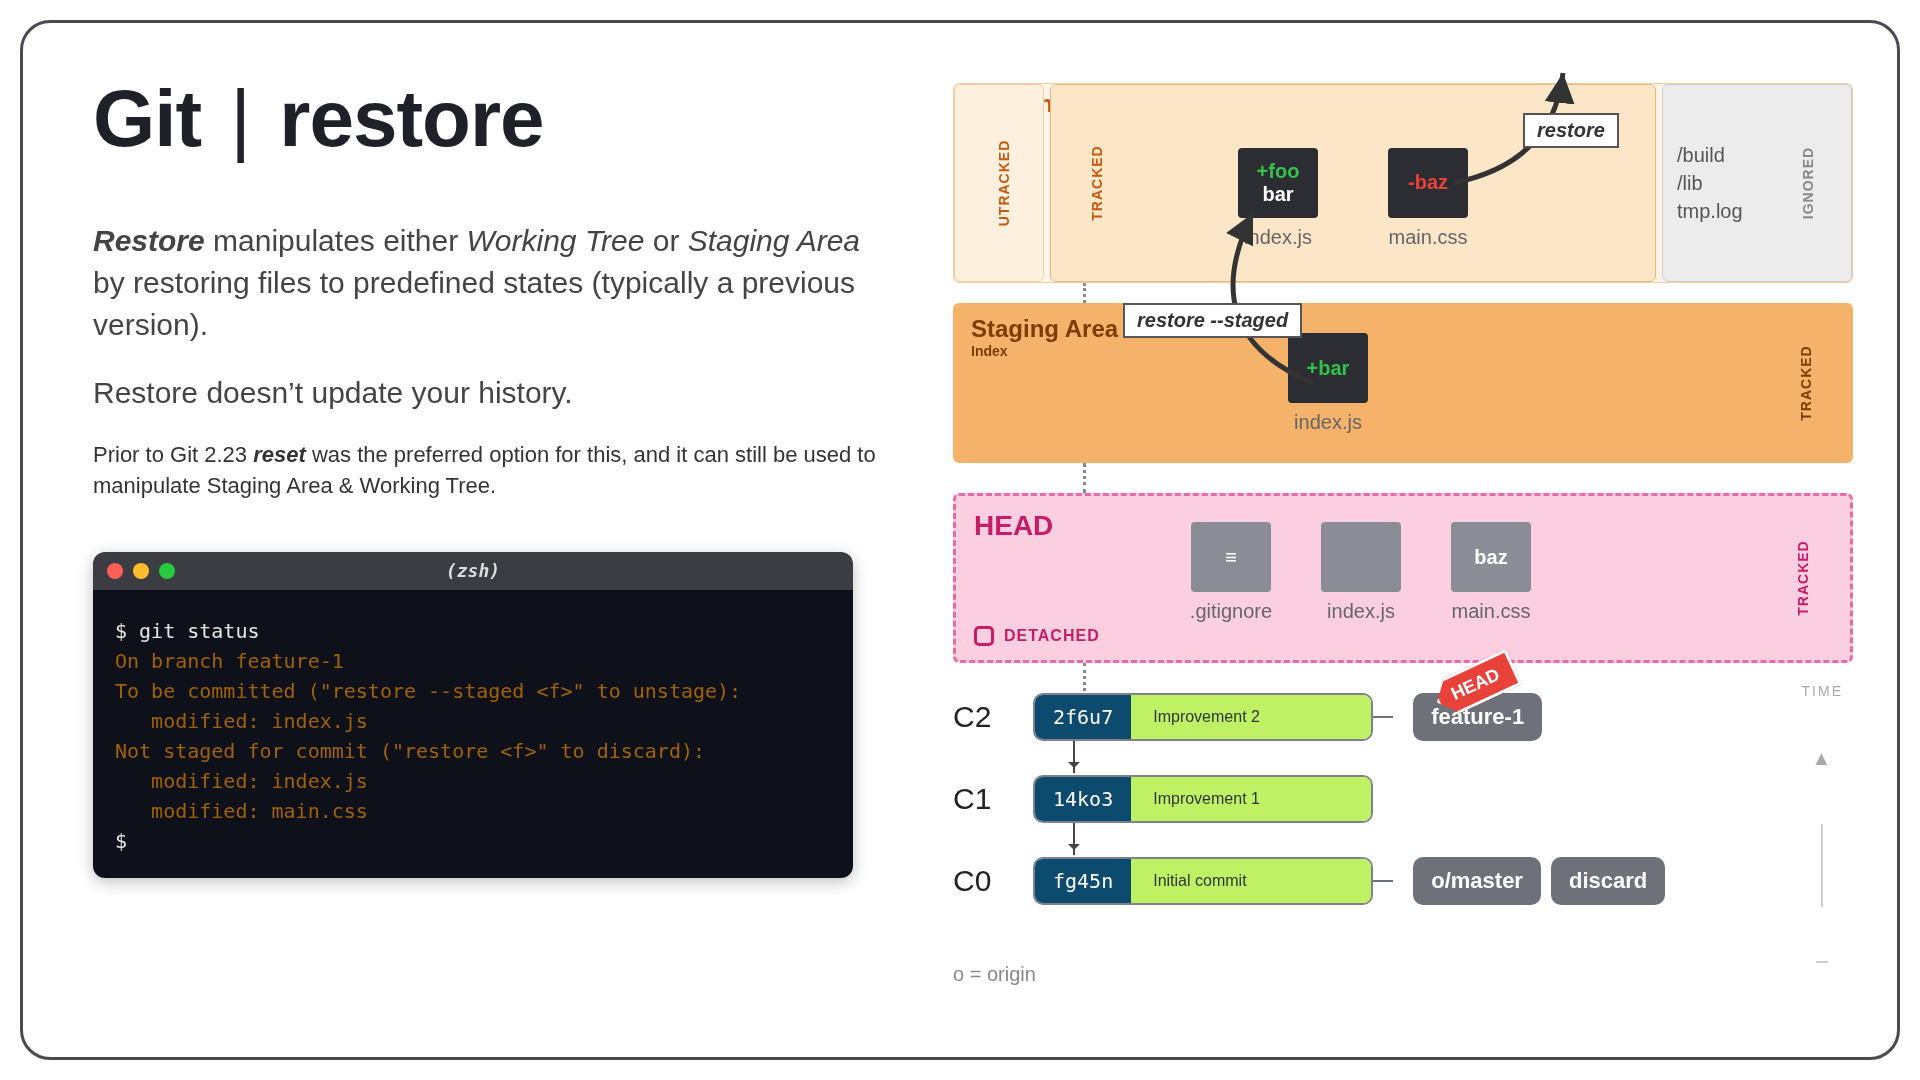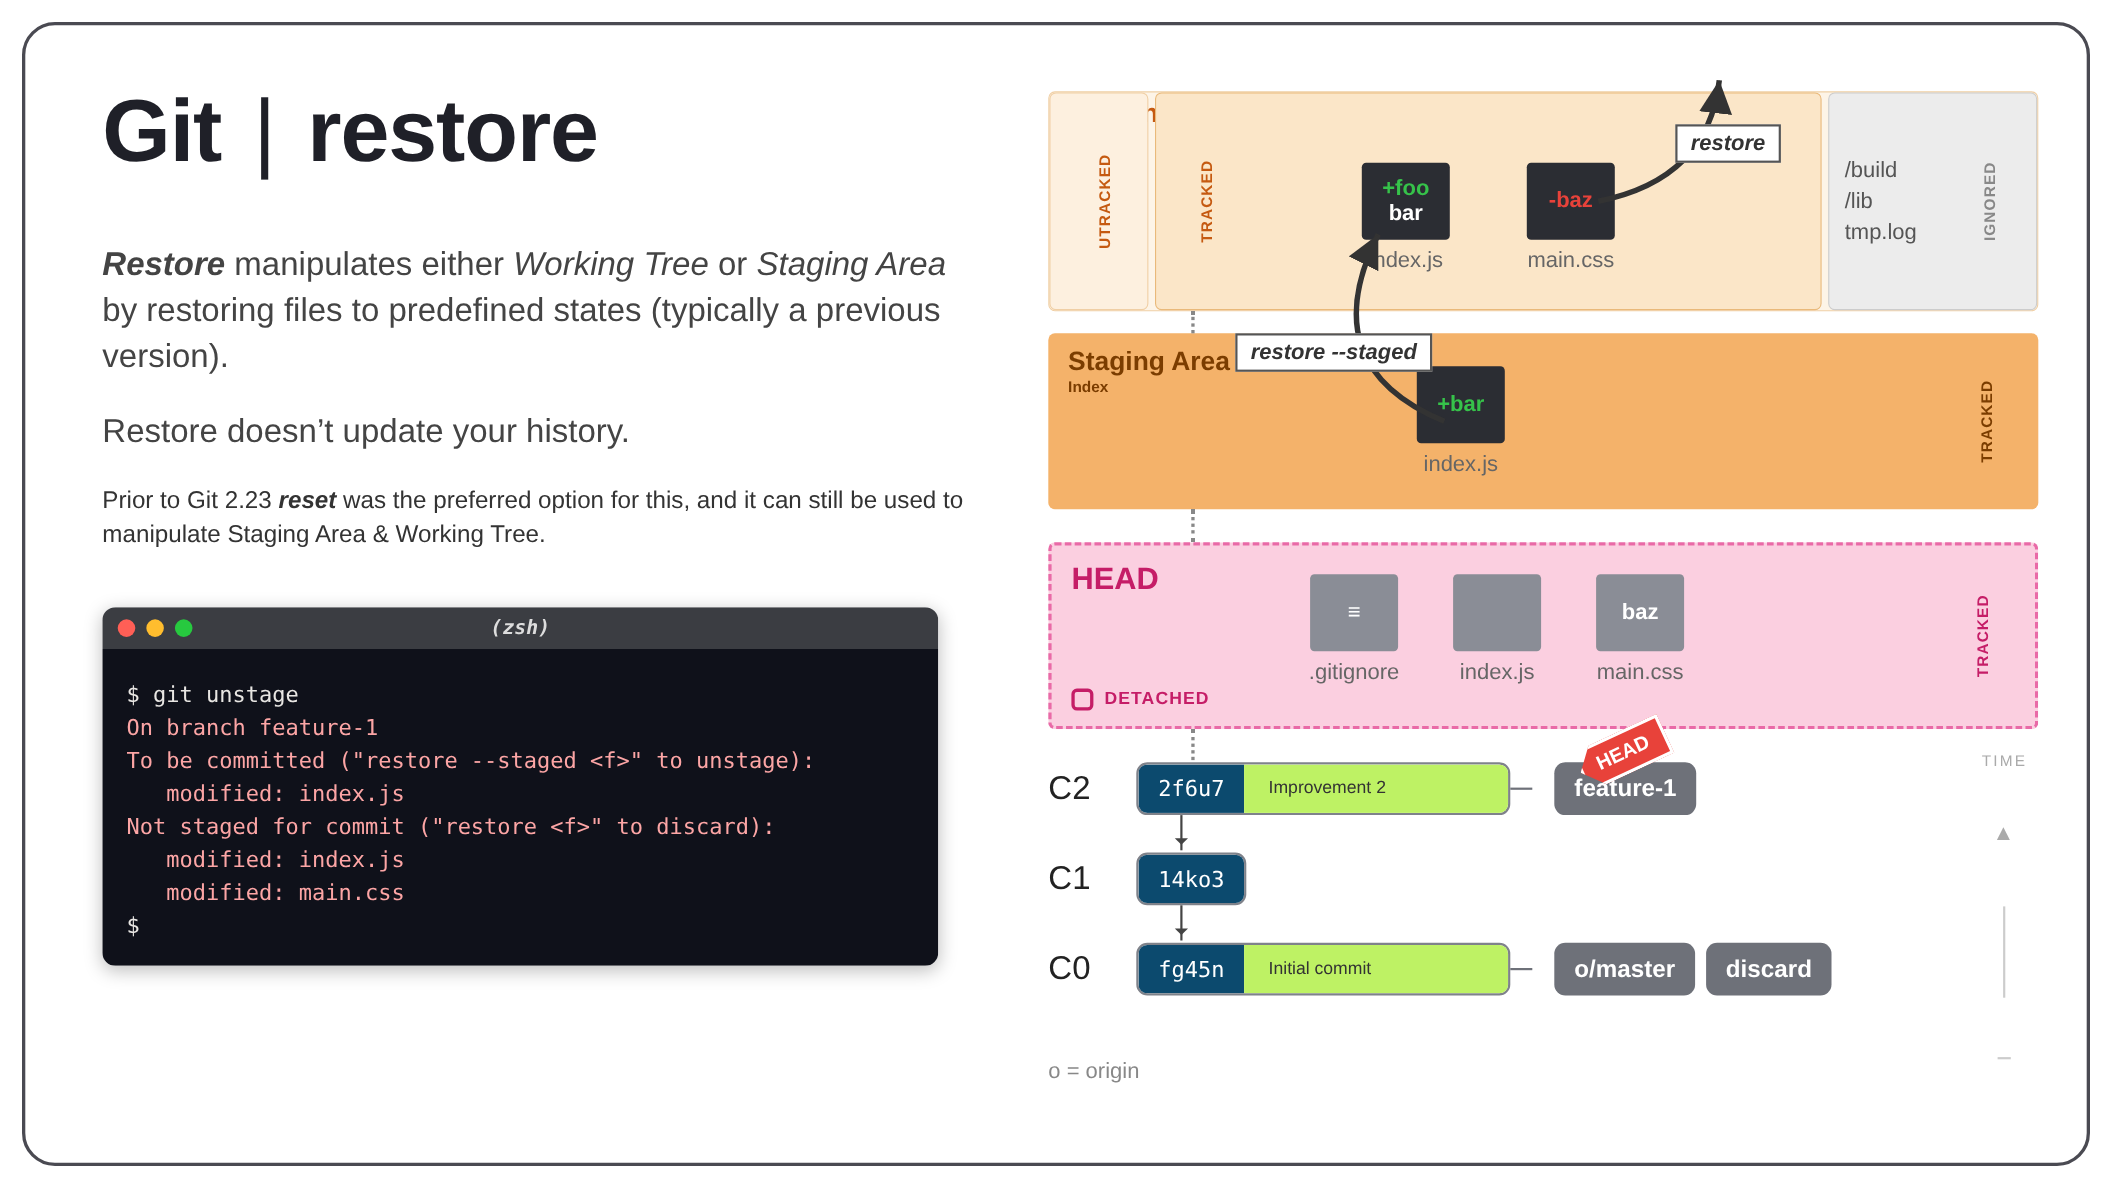--- a/index.html
+++ b/index.html
@@ -44,21 +44,21 @@
   .dot { width: 16px; height: 16px; border-radius: 50%; }
   .dot.r { background: #ff5f56; } .dot.y { background: #ffbd2e; } .dot.g { background: #27c93f; }
   .term-title { position: absolute; left: 0; right: 0; text-align: center; color: #ddd; font-weight: 700; font-family: ui-monospace, Menlo, monospace; font-size: 18px; font-style: italic; }
   .term-body {
     background: #0f111a; color: #e8e6e3;
     font-family: ui-monospace, "SF Mono", Menlo, monospace;
     font-size: 20px; line-height: 1.5;
     padding: 26px 22px 22px;
     white-space: pre;
   }
-  .term-body .orange { color: #fca5a5; }
+  .term-body .orange { color: #a16207; }
   .working-tree {
     position: absolute; top: 0; left: 0; right: 10px;
     border: 1px solid #f0cfa5; background: #fdf4e7;
     border-radius: 6px;
     display: flex; height: 200px;
   }
   .wt-label { position: absolute; top: 6px; left: 18px; color: #c55a11; font-weight: 800; font-size: 24px; }
   .wt-col { height: 100%; border-radius: 6px; position: relative; }
   .col-untracked { width: 90px; background: #fdf0df; border: 1px solid #f0cfa5; margin: 0 0 0 0; }
   .col-tracked { flex: 1; background: #fbe6c8; border: 1px solid #e9b97a; margin:  0 6px 0 6px; display: flex; align-items: center; justify-content: center; gap: 60px; position: relative; padding-top: 30px; }
@@ -174,21 +174,21 @@
 
     <div class="terminal">
       <div class="term-header">
         <div class="dots">
           <div class="dot r"></div>
           <div class="dot y"></div>
           <div class="dot g"></div>
         </div>
         <div class="term-title">(zsh)</div>
       </div>
-      <div class="term-body"><span>$ git unstage</span>
+      <div class="term-body"><span>$ git status</span>
 <span class="orange">On branch feature-1</span>
 <span class="orange">To be committed ("restore --staged &lt;f&gt;" to unstage):</span>
 <span class="orange">   modified: index.js</span>
 <span class="orange">Not staged for commit ("restore &lt;f&gt;" to discard):</span>
 <span class="orange">   modified: index.js</span>
 <span class="orange">   modified: main.css</span>
 <span>$</span></div>
     </div>
   </div>
 
@@ -294,20 +294,21 @@
         </div>
         <div class="hline"></div>
         <div class="branch-pill">feature-1</div>
       </div>
       <div class="arrow-v" style="left:120px; top:48px; height:32px"></div>
 
       <div class="commit-row">
         <div class="commit-id">C1</div>
         <div class="commit-pill">
           <div class="commit-hash">14ko3</div>
+          <div class="commit-msg">Improvement 1</div>
         </div>
       </div>
       <div class="arrow-v" style="left:120px; top:130px; height:32px"></div>
 
       <div class="commit-row">
         <div class="commit-id">C0</div>
         <div class="commit-pill">
           <div class="commit-hash">fg45n</div>
           <div class="commit-msg">Initial commit</div>
         </div>

